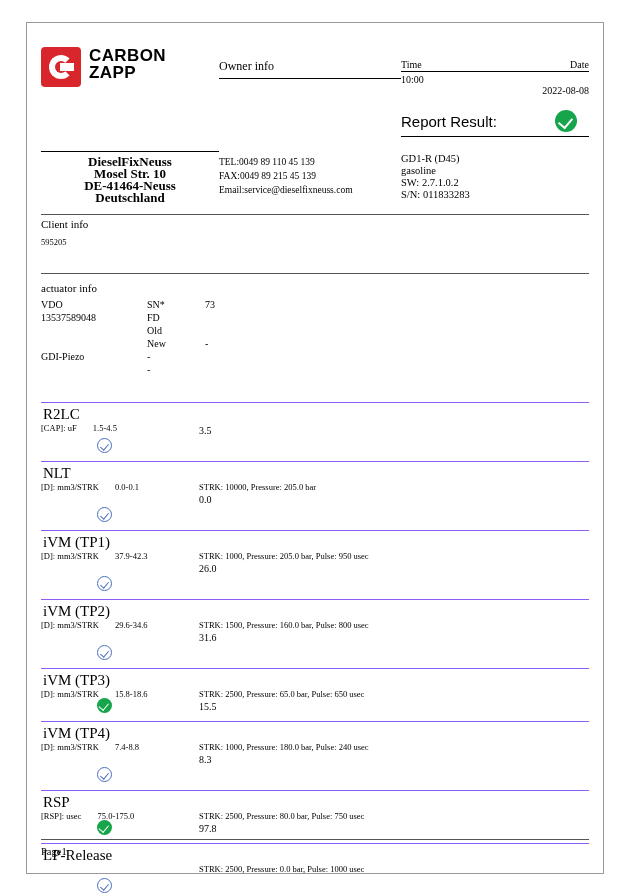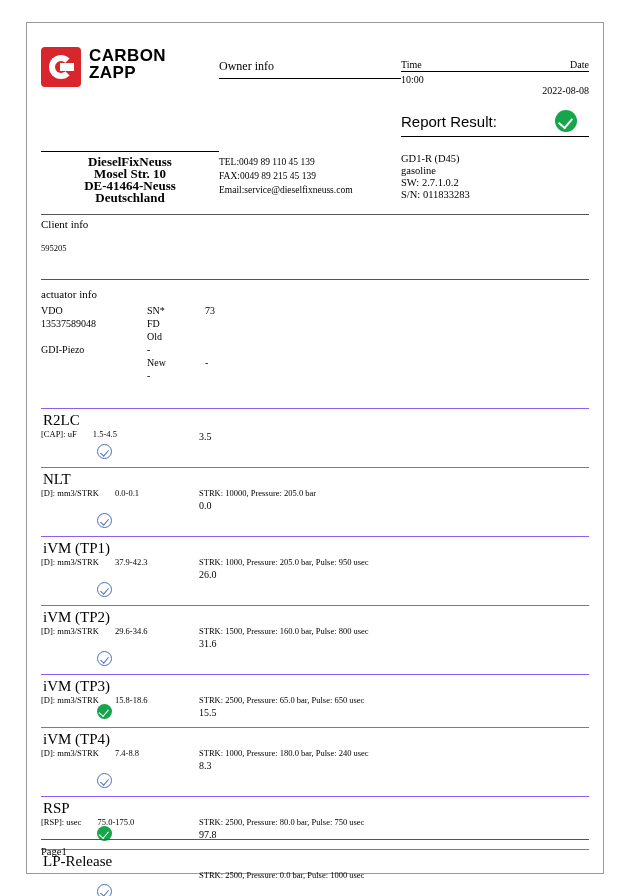--- a/index.html
+++ b/index.html
@@ -119,21 +119,21 @@
   .mid-c { width: 182px; font-size: 9.5px; line-height: 14px; padding-top: 4px; }
   .mid-r { flex: 1; font-size: 10px; line-height: 12px; padding-top: 2px; }
   .mid-r .big { font-size: 10.5px; }
   .mid-r .sn { font-size: 10.5px; }
 
   .rule { border-bottom: 1px solid #555; }
   .rule-top { border-top: 1px solid #555; }
 
   .sec-client { margin-top: 10px; }
   .sec-title { font-size: 11px; }
-  .sec-sub { font-size: 8.5px; margin-top: 13px; }
+  .sec-sub { font-size: 8.5px; margin-top: 7px; }
 
   .sec-actuator { margin-top: 8px; }
 
   .act-table { width: 100%; font-size: 10px; border-collapse: collapse; margin-top: 4px; }
   .act-table td { padding: 1px 0; vertical-align: top; }
   .act-c1 { width: 106px; }
   .act-c2 { width: 58px; }
   .act-c3 { }
 
   
@@ -278,28 +278,28 @@
             <td class="act-c1">13537589048</td>
             <td class="act-c2">FD</td>
             <td class="act-c3"></td>
           </tr>
           <tr>
             <td class="act-c1"></td>
             <td class="act-c2">Old</td>
             <td class="act-c3"></td>
           </tr>
           <tr>
+            <td class="act-c1"></td>
+            <td class="act-c2">New</td>
+            <td class="act-c3">-</td>
+          </tr>
+          <tr>
             <td class="act-c1">GDI-Piezo</td>
             <td class="act-c2">-</td>
             <td class="act-c3"></td>
-          </tr>
-          <tr>
-            <td class="act-c1"></td>
-            <td class="act-c2">New</td>
-            <td class="act-c3">-</td>
           </tr>
           <tr>
             <td class="act-c1"></td>
             <td class="act-c2">-</td>
             <td class="act-c3"></td>
           </tr>
         </tbody>
       </table>
     </div>
 

